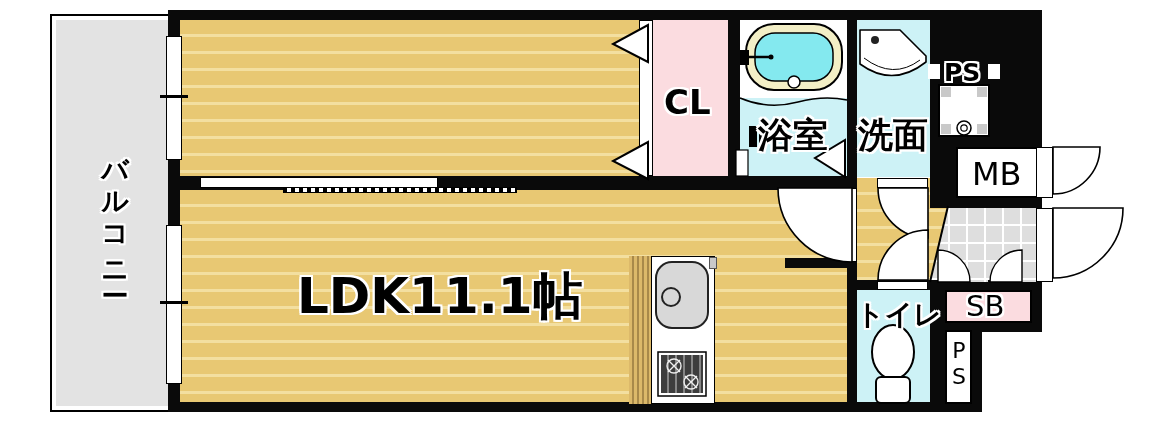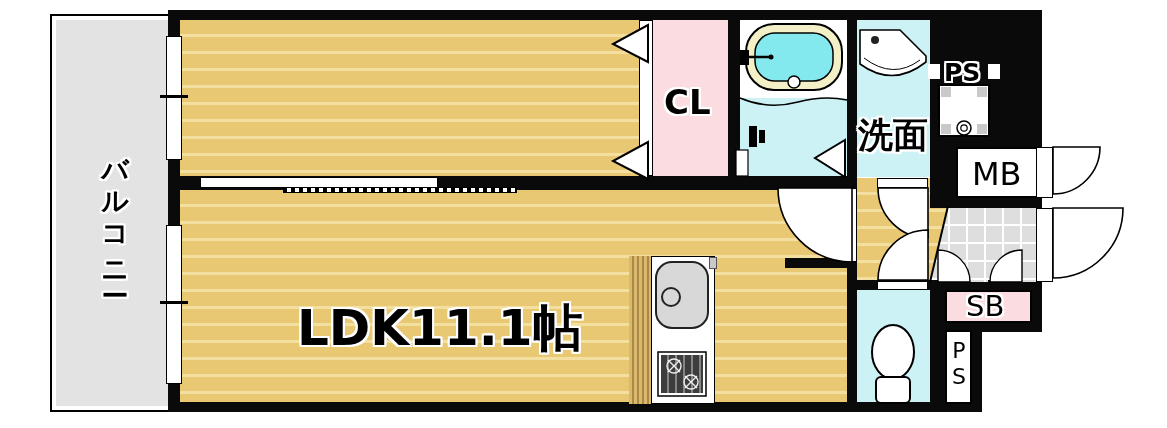--- a/index.html
+++ b/index.html
@@ -152,21 +152,23 @@
       <line x1="692" y1="355" x2="692" y2="393" stroke="#cfcfcf" stroke-width="1"></line>
       <line x1="700" y1="355" x2="700" y2="393" stroke="#cfcfcf" stroke-width="1"></line>
       <circle cx="674" cy="366" r="7" fill="none" stroke="#eee" stroke-width="1.4"></circle>
       <path d="M668,360 l12,12 M680,360 l-12,12" stroke="#eee" stroke-width="1.4"></path>
       <circle cx="691" cy="382" r="7" fill="none" stroke="#eee" stroke-width="1.4"></circle>
       <path d="M685,376 l12,12 M697,376 l-12,12" stroke="#eee" stroke-width="1.4"></path>
     </g>
   </svg>
 
   <div class="lbl" style="left:97px;top:138px;font-size:27px;writing-mode:vertical-rl;letter-spacing:5px;">バルコニー</div>
-  <div class="lbl" style="left:297px;top:263px;font-size:50px;margin-top:32px;">LDK11.1帖</div>
+  <div class="lbl" style="left:297px;top:263px;font-size:50px;">LDK11.1帖</div>
   <div class="lbl" style="left:664px;top:82px;font-size:34px;font-weight:bold;">CL</div>
+  <div class="lbl" style="left:758px;top:112px;font-size:35px;">浴室</div>
   <div class="lbl" style="left:858px;top:112px;font-size:35px;text-align:center;">洗面</div>
   <div class="lbl" style="left:944px;top:58px;font-size:25px;">PS</div>
   <div class="lbl" style="left:972px;top:155px;font-size:32px;font-weight:normal;">MB</div>
   <div class="lbl" style="left:966px;top:289px;font-size:29px;font-weight:normal;">SB</div>
+  <div class="lbl" style="left:856px;top:296px;font-size:28px;">トイレ</div>
   <div class="lbl" style="left:948px;top:338px;font-size:22px;width:22px;word-break:break-all;line-height:26px;text-align:center;white-space:normal;font-weight:normal;">PS</div>
 
 </div>
 
 </body></html>

